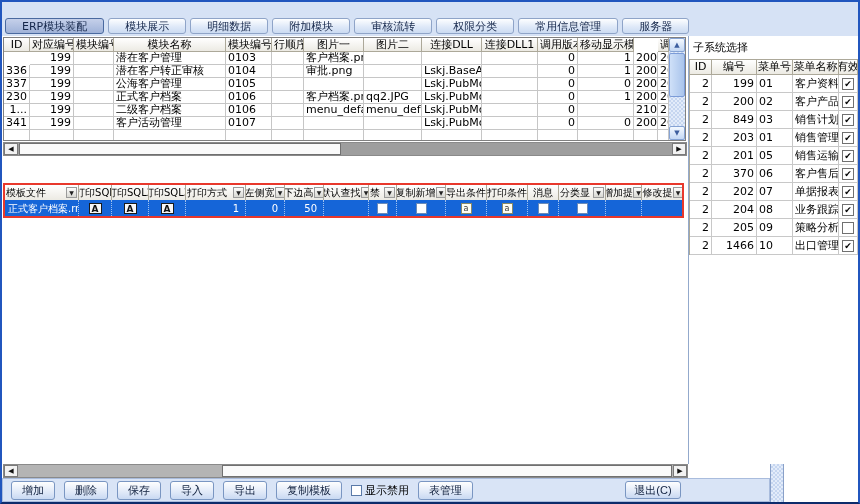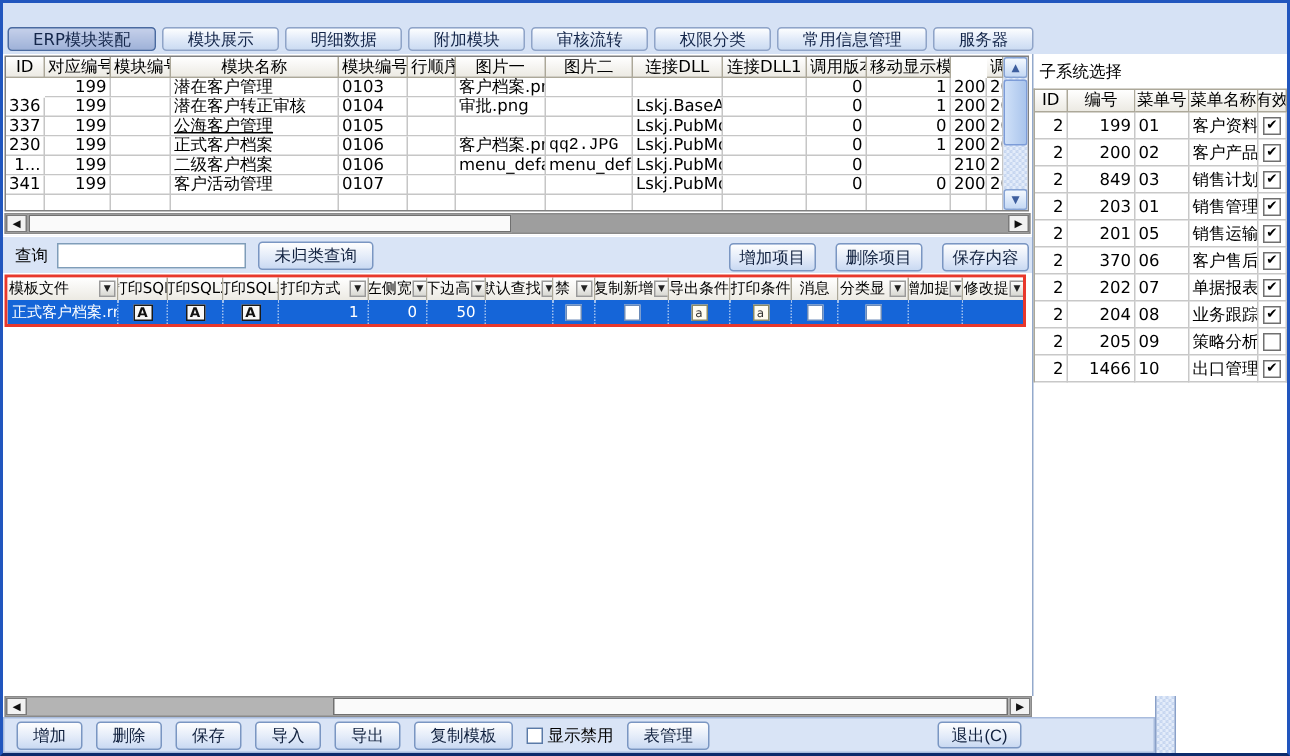--- a/index.html
+++ b/index.html
@@ -173,41 +173,41 @@
             <div class="tg-cell al-l" style="width: 56px; flex: 0 0 56px;"></div>
             <div class="tg-cell al-r" style="width: 40px; flex: 0 0 40px;">0</div>
             <div class="tg-cell al-r" style="width: 56px; flex: 0 0 56px;">1</div>
             <div class="tg-cell al-l" style="width: 24px; flex: 0 0 24px;">200...</div>
             <div class="tg-cell al-l" style="width: 11px; flex: 0 0 11px;">20</div>
           </div>
           <div class="tg-row">
             <div class="tg-cell al-r" style="width: 26px; flex: 0 0 26px;">337</div>
             <div class="tg-cell al-r" style="width: 44px; flex: 0 0 44px;">199</div>
             <div class="tg-cell al-l" style="width: 40px; flex: 0 0 40px;"></div>
-            <div class="tg-cell al-l" style="width: 112px; flex: 0 0 112px; text-decoration: underline;">公海客户管理</div>
+            <div class="tg-cell al-l" style="width: 112px; flex: 0 0 112px;">公海客户管理</div>
             <div class="tg-cell al-l" style="width: 46px; flex: 0 0 46px;">0105</div>
             <div class="tg-cell al-l" style="width: 32px; flex: 0 0 32px;"></div>
             <div class="tg-cell al-l" style="width: 60px; flex: 0 0 60px;"></div>
             <div class="tg-cell al-l" style="width: 58px; flex: 0 0 58px;"></div>
             <div class="tg-cell al-l" style="width: 60px; flex: 0 0 60px;">Lskj.PubModu...</div>
             <div class="tg-cell al-l" style="width: 56px; flex: 0 0 56px;"></div>
             <div class="tg-cell al-r" style="width: 40px; flex: 0 0 40px;">0</div>
             <div class="tg-cell al-r" style="width: 56px; flex: 0 0 56px;">0</div>
             <div class="tg-cell al-l" style="width: 24px; flex: 0 0 24px;">200...</div>
             <div class="tg-cell al-l" style="width: 11px; flex: 0 0 11px;">20</div>
           </div>
           <div class="tg-row">
             <div class="tg-cell al-r" style="width: 26px; flex: 0 0 26px;">230</div>
             <div class="tg-cell al-r" style="width: 44px; flex: 0 0 44px;">199</div>
             <div class="tg-cell al-l" style="width: 40px; flex: 0 0 40px;"></div>
             <div class="tg-cell al-l" style="width: 112px; flex: 0 0 112px;">正式客户档案</div>
             <div class="tg-cell al-l" style="width: 46px; flex: 0 0 46px;">0106</div>
             <div class="tg-cell al-l" style="width: 32px; flex: 0 0 32px;"></div>
             <div class="tg-cell al-l" style="width: 60px; flex: 0 0 60px;">客户档案.png</div>
-            <div class="tg-cell al-l" style="width: 58px; flex: 0 0 58px; font-family: Liberation Mono, monospace;">qq2.JPG</div>
+            <div class="tg-cell al-l" style="width: 58px; flex: 0 0 58px;">qq2.JPG</div>
             <div class="tg-cell al-l" style="width: 60px; flex: 0 0 60px;">Lskj.PubModu...</div>
             <div class="tg-cell al-l" style="width: 56px; flex: 0 0 56px;"></div>
             <div class="tg-cell al-r" style="width: 40px; flex: 0 0 40px;">0</div>
             <div class="tg-cell al-r" style="width: 56px; flex: 0 0 56px;">1</div>
             <div class="tg-cell al-l" style="width: 24px; flex: 0 0 24px;">200...</div>
             <div class="tg-cell al-l" style="width: 11px; flex: 0 0 11px;">20</div>
           </div>
           <div class="tg-row">
             <div class="tg-cell al-r" style="width: 26px; flex: 0 0 26px;">1...</div>
             <div class="tg-cell al-r" style="width: 44px; flex: 0 0 44px;">199</div>
@@ -262,31 +262,20 @@
             <div class="sbtn vsb-bottom">▼</div>
           </div>
         </div>
 
       <div class="hscroll hs-mid">
         <span class="hbtn" style="left:0;">◀</span>
         <span class="hthumb" style="left:15px;width:322px;"></span>
         <span class="hbtn" style="right:0;">▶</span>
       </div>
 
-      <div class="query-toolbar">
-        <span class="q-label">查询</span>
-        <input class="q-input" value="" style="">
-        <button class="btn" style="margin-left:8px;">未归类查询</button>
-        <span class="spacer"></span>
-        <span class="q-right">
-          <button class="btn" style="width:58px;">增加项目</button>
-          <button class="btn" style="width:58px;">删除项目</button>
-          <button class="btn" style="width:58px;margin-right:2px;">保存内容</button>
-        </span>
-      </div>
 
       <div class="red-box" id="templateGrid">
           <div class="pg-row">
             <div class="pg-cell" style="width: 74px; flex: 0 0 74px;">
               <span>模板文件</span>
               <span class="dd">▼</span>
             </div>
             <div class="pg-cell" style="width: 33px; flex: 0 0 33px;">
               <span>打印SQL</span>
             </div>

